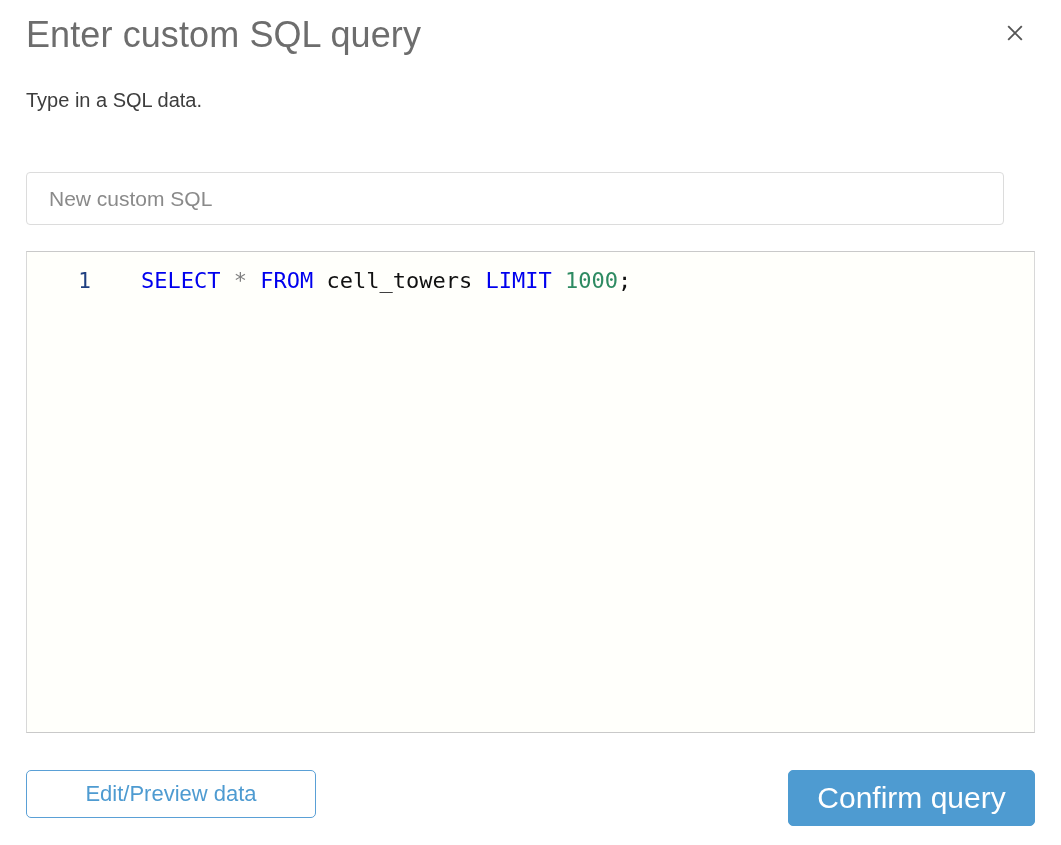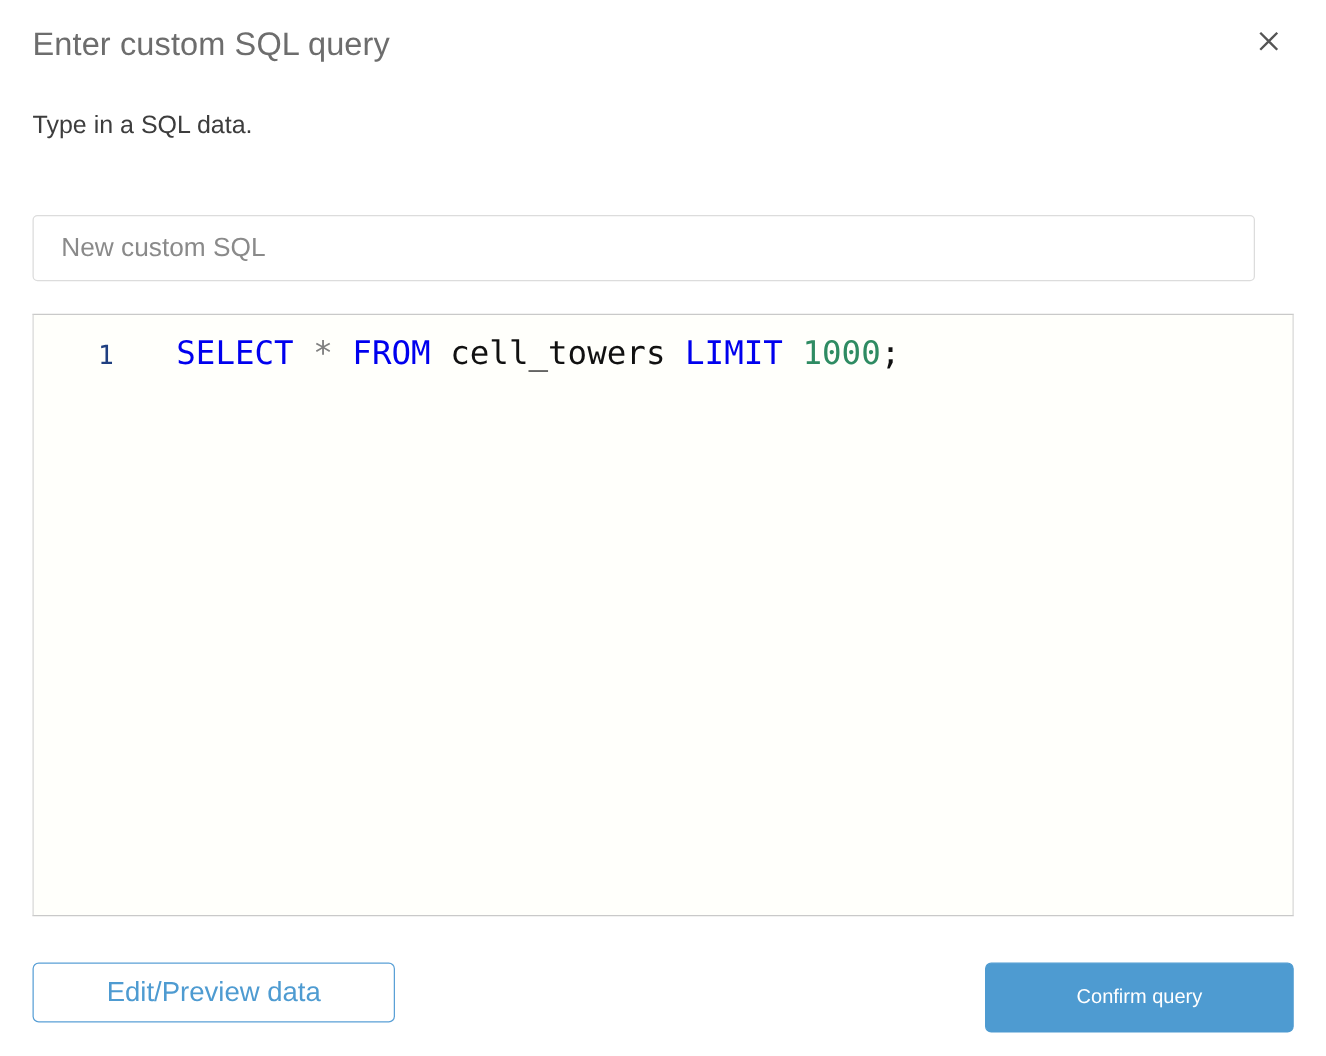--- a/index.html
+++ b/index.html
@@ -14,21 +14,21 @@
     overflow: hidden;
     font-family: "Liberation Sans", sans-serif;
     -webkit-font-smoothing: antialiased;
   }
 
   
   #dialog-title {
     position: absolute;
     left: 26px;
     top: 13px;
-    font-size: 26px;
+    font-size: 36px;
     line-height: 44px;
     font-weight: 400;
     color: #6d6d6d;
     white-space: nowrap;
     letter-spacing: 0.1px;
   }
   #close-button {
     position: absolute;
     left: 1001px;
     top: 19px;
@@ -100,21 +100,21 @@
     flex: 0 0 64px;
     text-align: right;
     font-family: "DejaVu Sans Mono", monospace;
     font-size: 21px;
     color: #1f3f80;
     user-select: none;
   }
   .code-area {
     padding-left: 50px;
     font-family: "DejaVu Sans Mono", monospace;
-    font-size: 26px;
+    font-size: 22px;
     letter-spacing: 0px;
     white-space: pre;
   }
   .tok-keyword  { color: #0000ee; }
   .tok-operator { color: #808080; }
   .tok-ident    { color: #111111; }
   .tok-number   { color: #2e8b62; }
   .tok-punct    { color: #111111; }
 
   
@@ -139,21 +139,21 @@
     left: 788px;
     top: 770px;
     width: 247px;
     height: 56px;
     box-sizing: border-box;
     background: #4e9bd1;
     border: 1px solid #4e9bd1;
     border-radius: 5px;
     color: #ffffff;
     font-family: "Liberation Sans", sans-serif;
-    font-size: 16px;
+    font-size: 30px;
     cursor: pointer;
     padding: 0;
   }
 </style>
 </head>
 <body>
 
 <div id="dialog-title">Enter custom SQL query</div>
 
 <button id="close-button">

